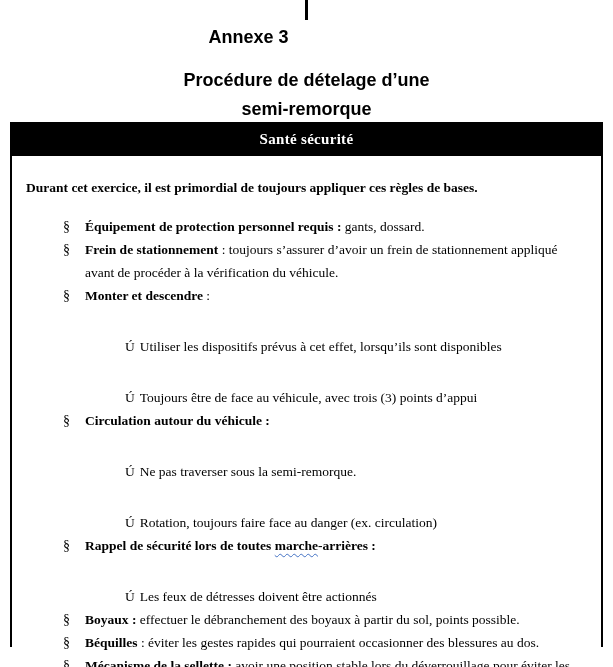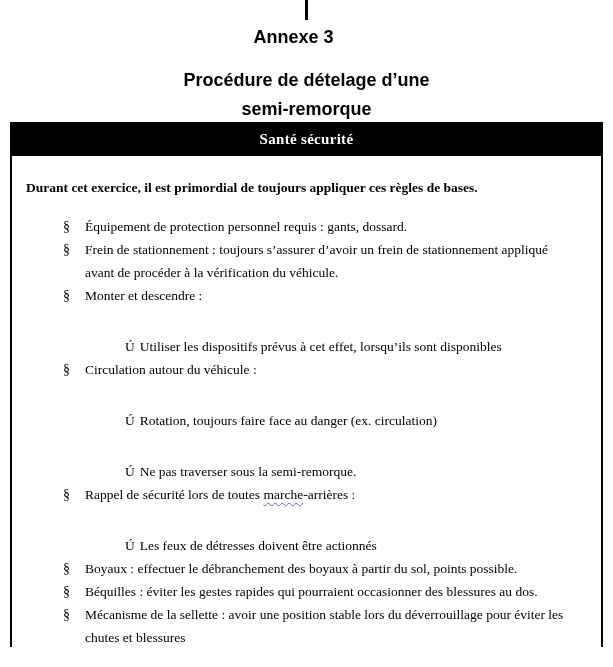--- a/index.html
+++ b/index.html
@@ -17,21 +17,20 @@
     width: 3px; height: 20px;
     background: var(--text, #000000);
   }
   .annex-label {
     position: absolute;
     top: 27px; left: 0; width: 497px;
     text-align: center;
     font-family: "Liberation Sans", sans-serif;
     font-weight: bold;
     font-size: 18px;
-    margin-left: 45px;
   }
   .doc-title {
     position: absolute;
     top: 66px; left: 0; width: 613px;
     text-align: center;
     font-family: "Liberation Sans", sans-serif;
     font-weight: bold;
     font-size: 18px;
     line-height: 29px;
   }
@@ -67,21 +66,21 @@
   }
   .rule {
     position: relative;
     padding-left: 22px;
   }
   .rule .bullet {
     position: absolute;
     left: 0; top: 0;
     font-size: 14px;
   }
-  .b { font-weight: normal; }
+  .b { font-weight: bold; }
   .misspelled {
     text-decoration: underline;
     text-decoration-style: wavy;
     text-decoration-color: var(--spellcheck-squiggle, #4472c4);
     text-decoration-thickness: 1px;
     text-underline-offset: 3px;
   }
   .sub {
     margin-left: 40px;
     margin-top: 28px;
@@ -116,29 +115,32 @@
 
       <div class="rule">
         <span class="bullet">§</span><span class="b">Frein de stationnement</span><span> : toujours s’assurer d’avoir un frein de stationnement appliqué avant de procéder à la vérification du véhicule.</span>
       </div>
 
       <div class="rule">
         <span class="bullet">§</span><span class="b">Monter et descendre</span><span> :</span>
         <div class="sub">
           <span class="sub-bullet">Ú</span><span>Utiliser les dispositifs prévus à cet effet, lorsqu’ils sont disponibles</span>
         </div>
+        <div class="sub">
+          <span class="sub-bullet">Ú</span><span>Toujours être de face au véhicule, avec trois (3) points d’appui</span>
+        </div>
       </div>
 
       <div class="rule">
         <span class="bullet">§</span><span class="b">Circulation autour du véhicule :</span>
         <div class="sub">
-          <span class="sub-bullet">Ú</span><span>Rotation, toujours faire face au danger (ex. circulation)</span>
+          <span class="sub-bullet">Ú</span><span>Ne pas traverser sous la semi-remorque.</span>
         </div>
         <div class="sub">
-          <span class="sub-bullet">Ú</span><span>Ne pas traverser sous la semi-remorque.</span>
+          <span class="sub-bullet">Ú</span><span>Rotation, toujours faire face au danger (ex. circulation)</span>
         </div>
       </div>
 
       <div class="rule">
         <span class="bullet">§</span><span class="b">Rappel de sécurité lors de toutes </span><span class="b misspelled">marche</span><span class="b">-arrières :</span>
         <div class="sub">
           <span class="sub-bullet">Ú</span><span>Les feux de détresses doivent être actionnés</span>
         </div>
       </div>
 

